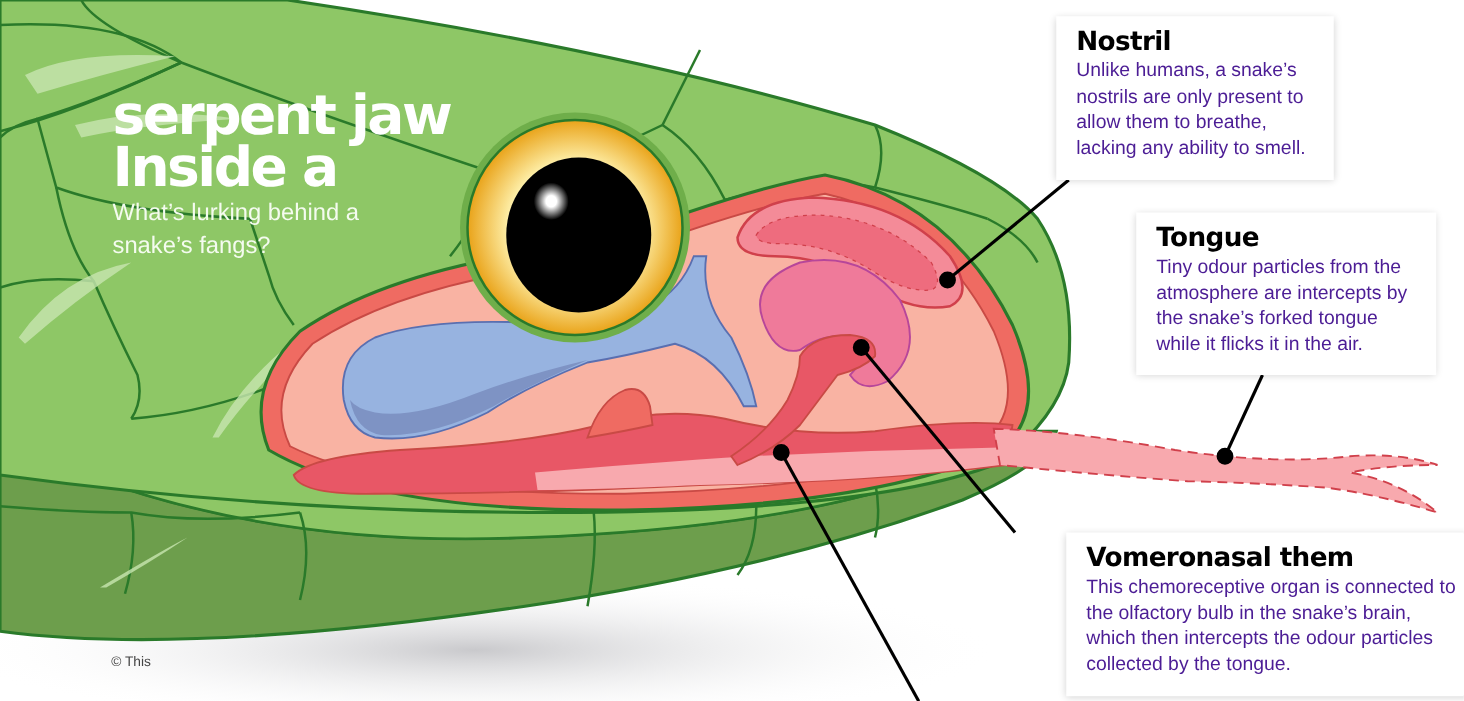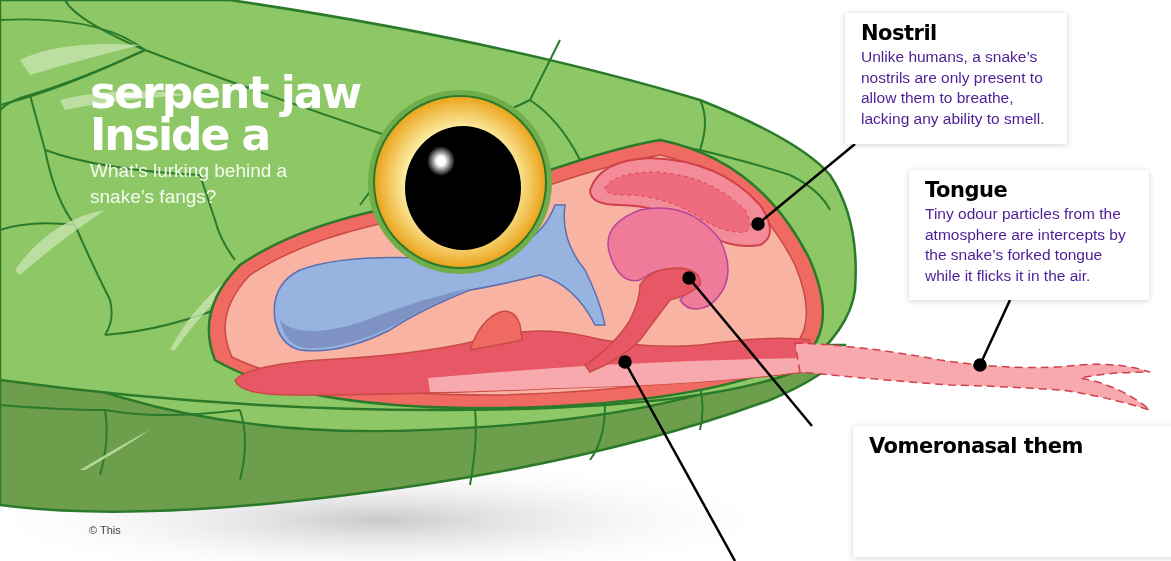--- a/index.html
+++ b/index.html
@@ -151,15 +151,16 @@
   <p>Unlike humans, a snake’s nostrils are only present to allow them to breathe, lacking any ability to smell.</p>
 </div>
 
 <div class="callout" id="tongue-box">
   <h3>Tongue</h3>
   <p>Tiny odour particles from the atmosphere are intercepts by the snake’s forked tongue while it flicks it in the air.</p>
 </div>
 
 <div class="callout" id="vomero-box">
   <h3>Vomeronasal them</h3>
+  <p>This chemoreceptive organ is connected to the olfactory bulb in the snake’s brain, which then intercepts the odour particles collected by the tongue.</p>
 </div>
 
 <div id="credit">© This</div>
 
 </body></html>

